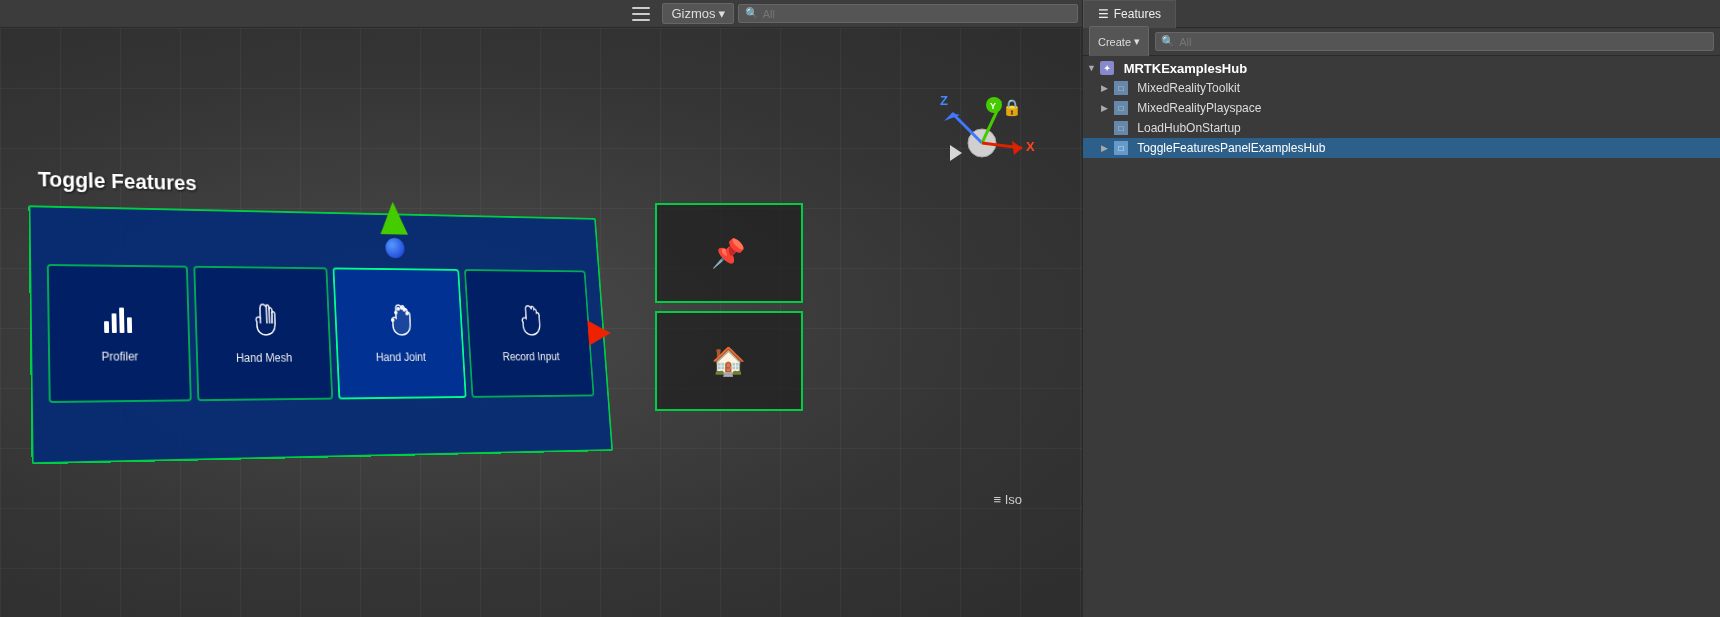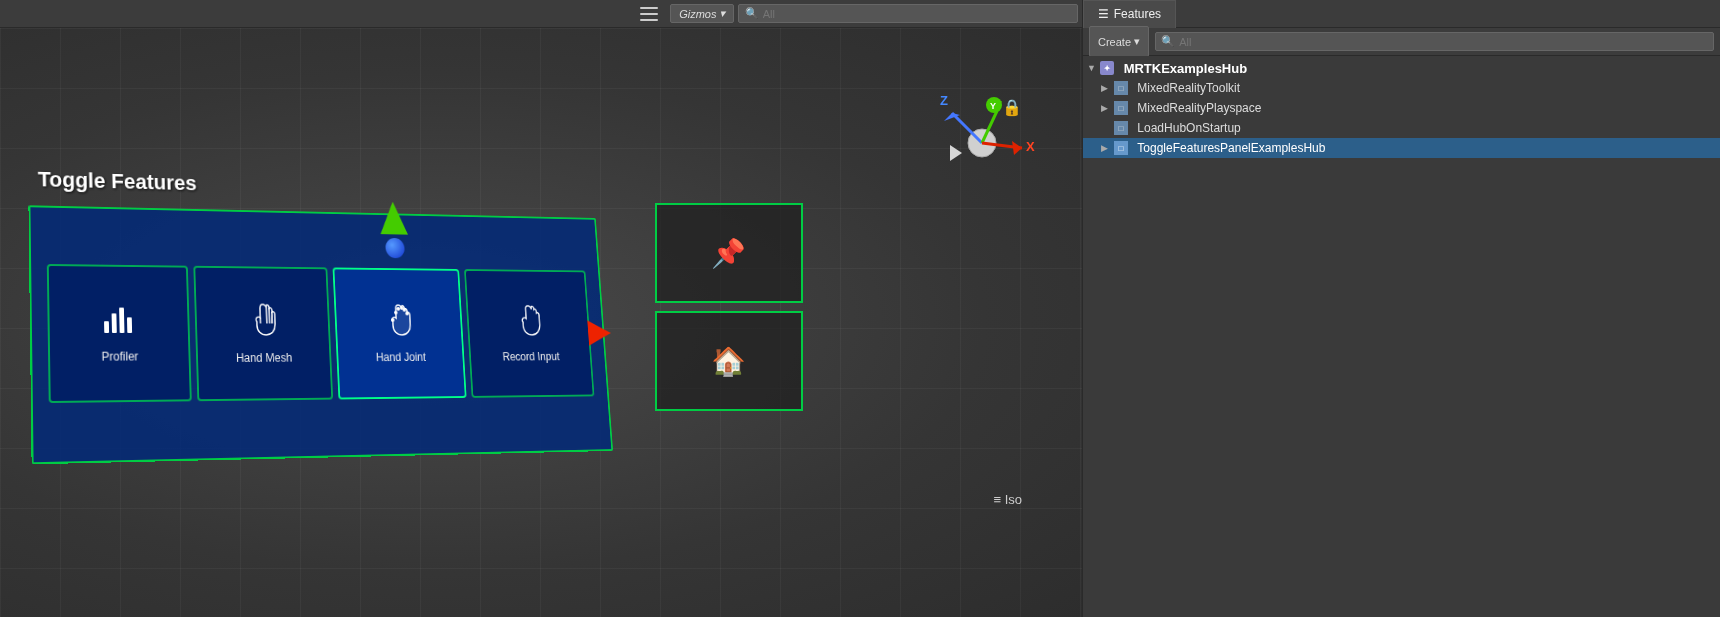--- a/index.html
+++ b/index.html
@@ -50,28 +50,27 @@
       display: block;
       height: 2px;
       background: #ccc;
       border-radius: 1px;
     }
 
     .gizmos-btn {
       background: #555;
       border: 1px solid #666;
       color: #ddd;
-      font-size: 11px;
+      font-size: 13px;
       padding: 2px 8px;
       cursor: pointer;
       border-radius: 2px;
       display: flex;
       align-items: center;
       gap: 3px;
-      font-style: italic;
     }
 
     .search-box {
       background: #555;
       border: 1px solid #666;
       color: #ddd;
       font-size: 11px;
       padding: 2px 6px;
       width: 340px;
       border-radius: 2px;

